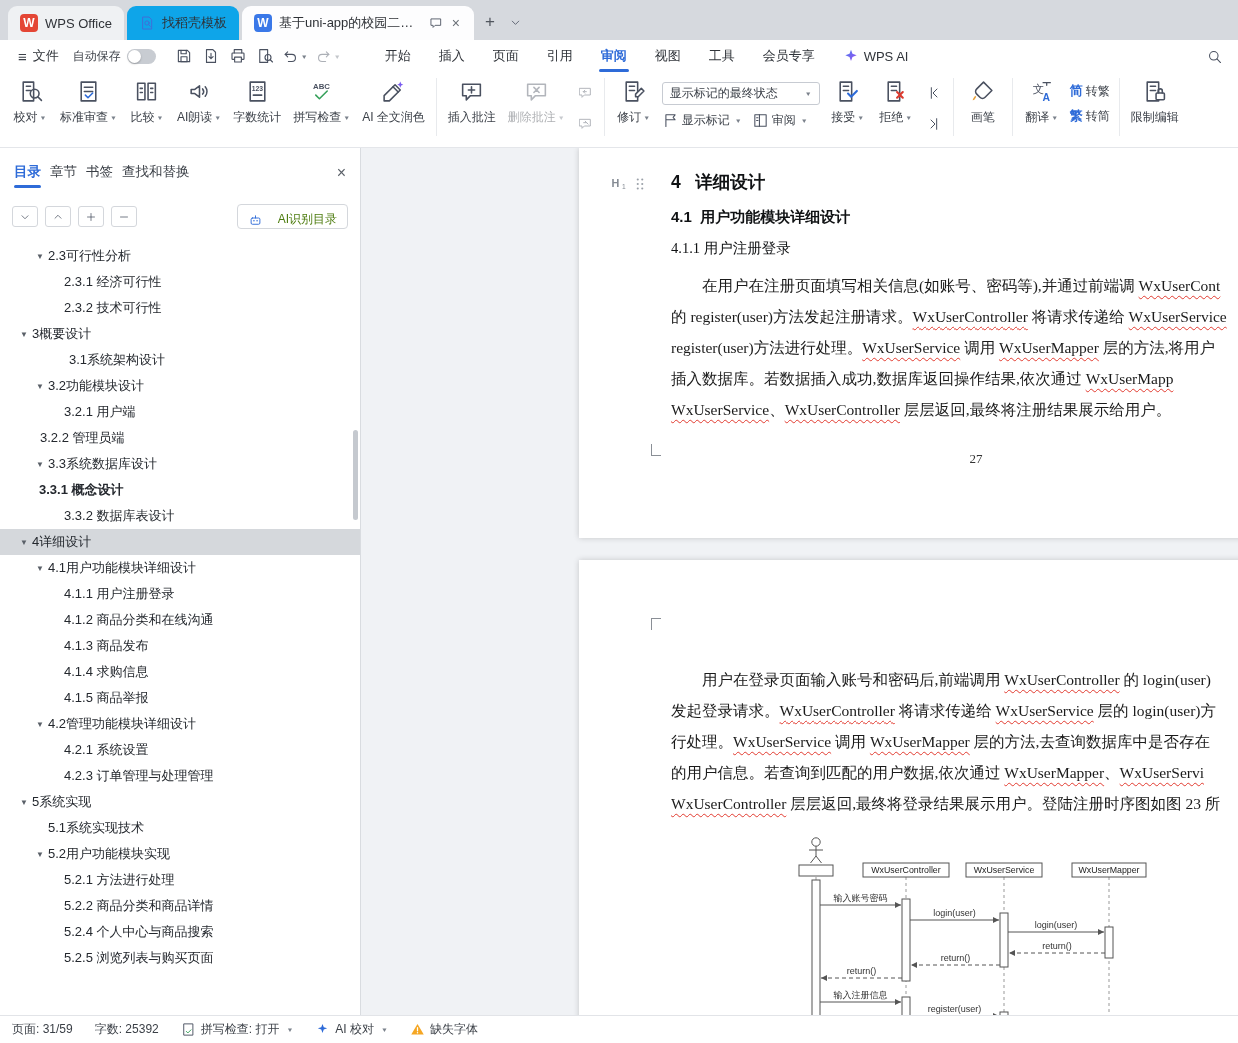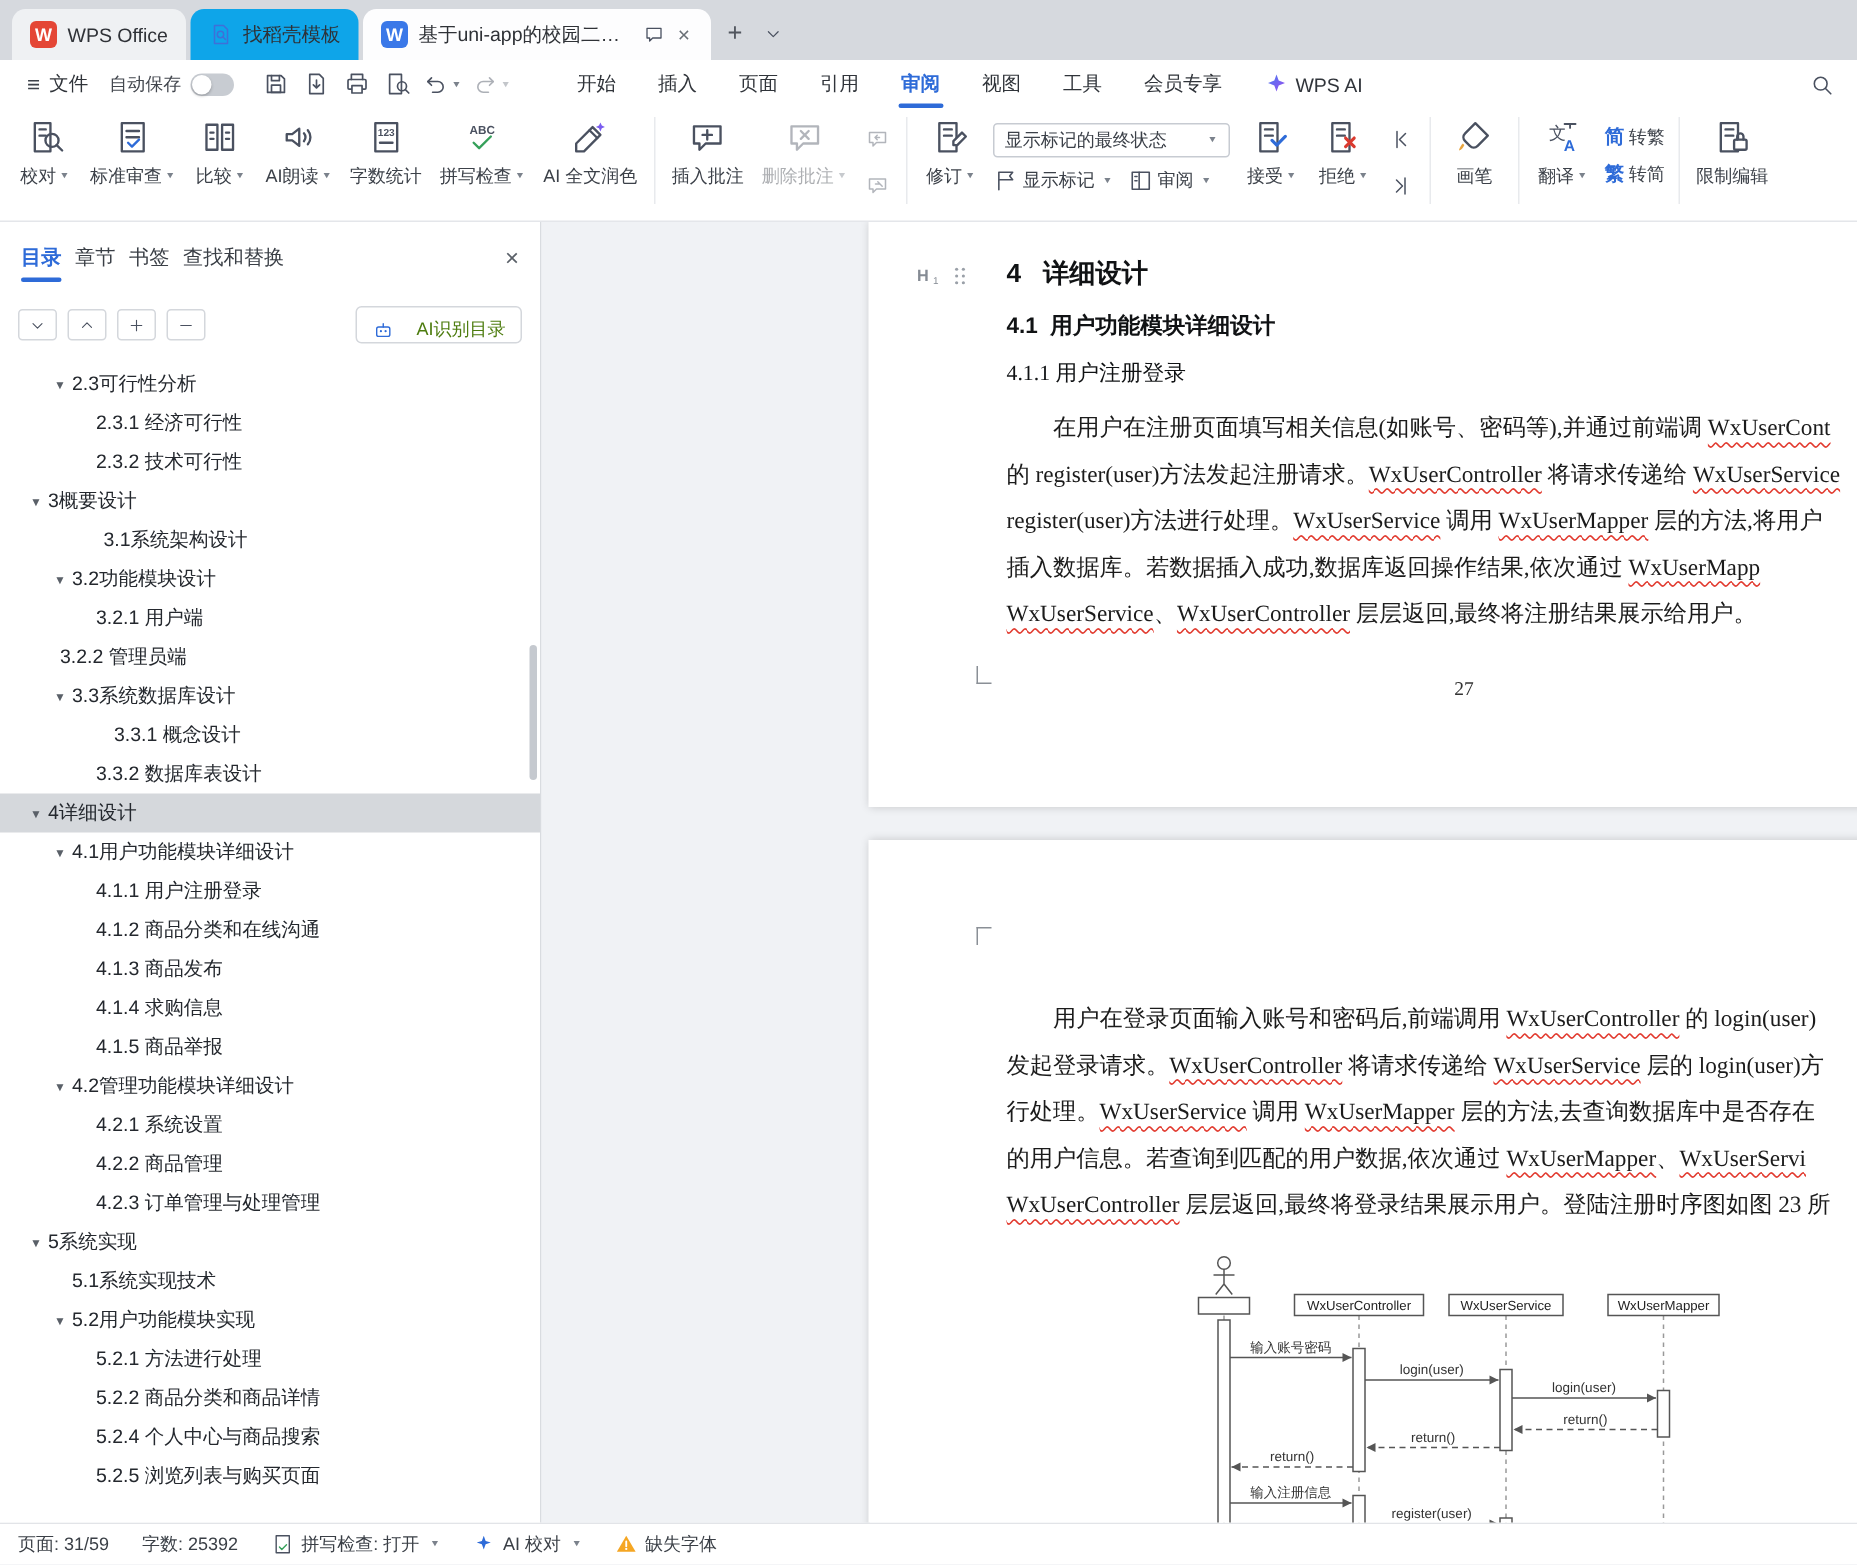--- a/index.html
+++ b/index.html
@@ -565,21 +565,21 @@
           <span>3.2.1 用户端</span>
         </div>
         <div class="o-item" style="padding-left: 28px;">
           <span class="tri"></span>
           <span>3.2.2 管理员端</span>
         </div>
         <div class="o-item" style="padding-left: 36px;">
           <span class="tri">▼</span>
           <span>3.3系统数据库设计</span>
         </div>
-        <div class="o-item" style="padding-left: 64px;">
+        <div class="o-item" style="padding-left: 27px; font-weight: bold;">
           <span class="tri"></span>
           <span>3.3.1 概念设计</span>
         </div>
         <div class="o-item" style="padding-left: 52px;">
           <span class="tri"></span>
           <span>3.3.2 数据库表设计</span>
         </div>
         <div class="o-item selected" style="padding-left: 20px;">
           <span class="tri">▼</span>
           <span>4详细设计</span>
@@ -608,24 +608,20 @@
           <span class="tri"></span>
           <span>4.1.5 商品举报</span>
         </div>
         <div class="o-item" style="padding-left: 36px;">
           <span class="tri">▼</span>
           <span>4.2管理功能模块详细设计</span>
         </div>
         <div class="o-item" style="padding-left: 52px;">
           <span class="tri"></span>
           <span>4.2.1 系统设置</span>
-        </div>
-        <div class="o-item" style="padding-left: 52px;">
-          <span class="tri"></span>
-          <span>4.2.2 商品管理</span>
         </div>
         <div class="o-item" style="padding-left: 52px;">
           <span class="tri"></span>
           <span>4.2.3 订单管理与处理管理</span>
         </div>
         <div class="o-item" style="padding-left: 20px;">
           <span class="tri">▼</span>
           <span>5系统实现</span>
         </div>
         <div class="o-item" style="padding-left: 36px;">

